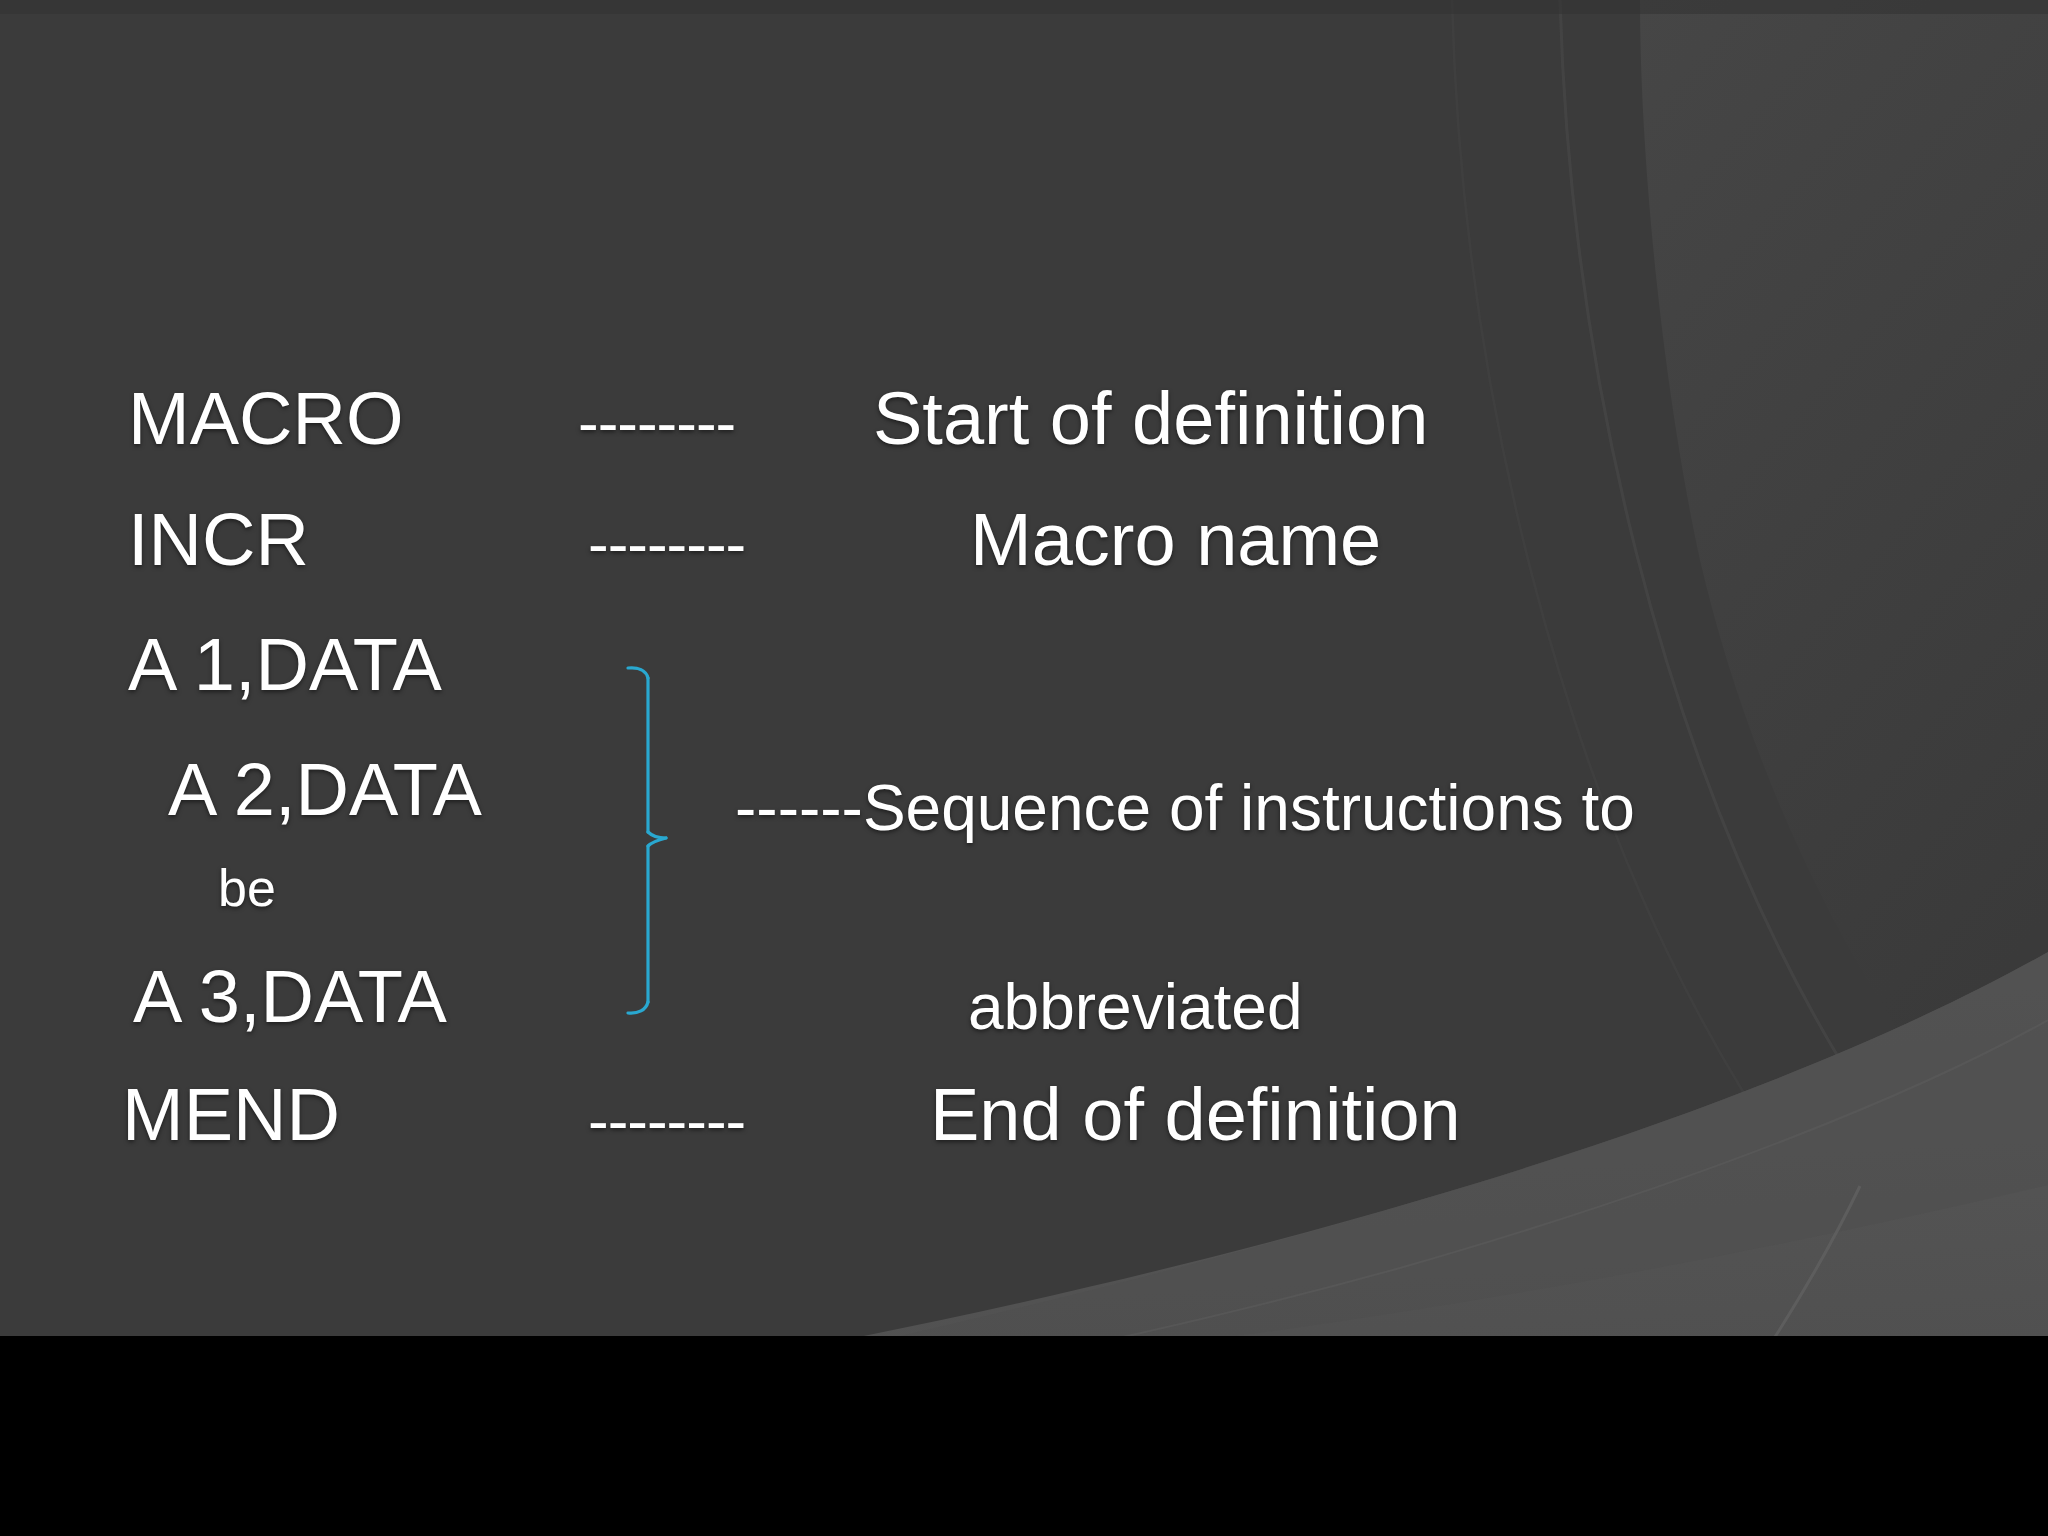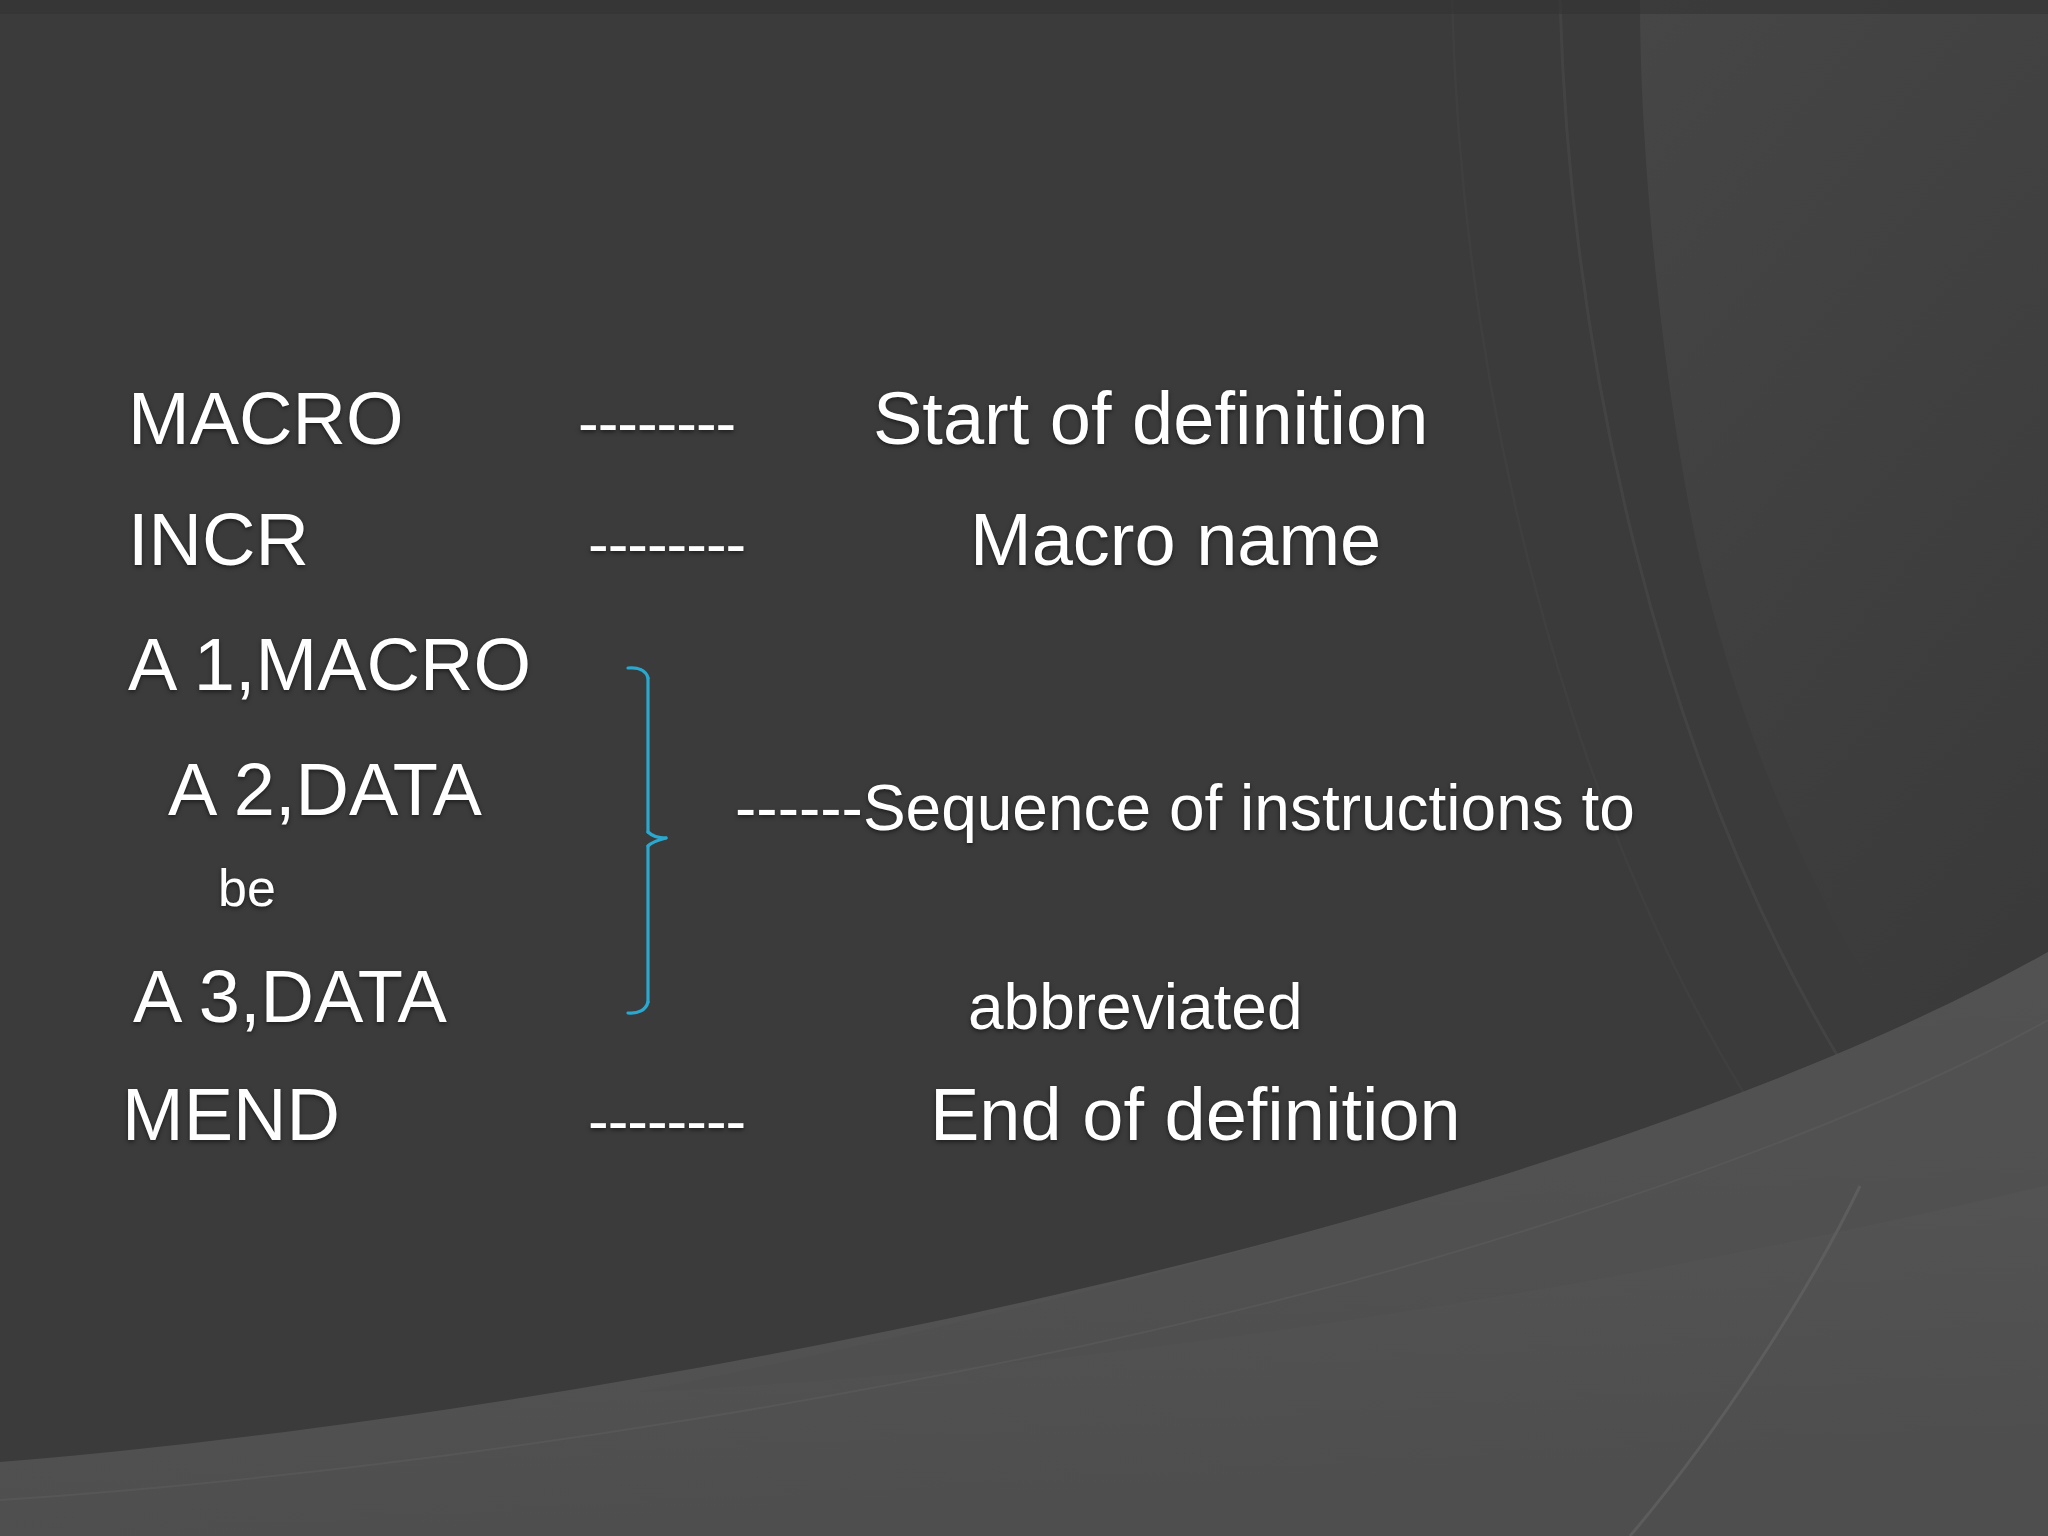--- a/index.html
+++ b/index.html
@@ -4,21 +4,21 @@
 <title>Macro Definition Slide</title>
 <style>
   html, body {
     margin: 0;
     padding: 0;
     background: #000;
   }
   #slide {
     position: relative;
     width: 2048px;
-    height: 1536px;
+    height: 1336px;
     overflow: hidden;
     background: #3b3b3b;
     font-family: "Liberation Sans", sans-serif;
     color: #ffffff;
     -webkit-font-smoothing: antialiased;
   }
 
   #bg-svg {
     position: absolute;
     left: 0; top: 0;
@@ -136,21 +136,21 @@
   <div id="content">
 
     <div class="kw" style="left:128px; top:382px;">MACRO</div>
     <div class="dashes" style="left:578px; top:392px;">--------</div>
     <div class="desc" style="left:873px; top:382px;">Start of definition</div>
 
     <div class="kw" style="left:128px; top:503px;">INCR</div>
     <div class="dashes" style="left:588px; top:513px;">--------</div>
     <div class="desc" style="left:926px; top:503px;margin-left:44px;">Macro name</div>
 
-    <div class="kw" style="left:128px; top:628px;">A 1,MACRO</div>
+    <div class="kw" style="left:128px; top:628px;">A 1,DATA</div>
 
     <div class="kw" style="left:128px; top:753px;margin-left:40px;">A 2,DATA</div>
     <div class="desc-sm" style="left:735px; top:776px;">------Sequence of instructions to</div>
 
     <div class="cont-word" style="left:218px; top:862px;">be</div>
 
     <div class="kw" style="left:133px; top:960px;">A 3,DATA</div>
     <div class="desc-sm" style="left:968px; top:975px;">abbreviated</div>
 
     <div class="kw" style="left:122px; top:1078px;">MEND</div>

